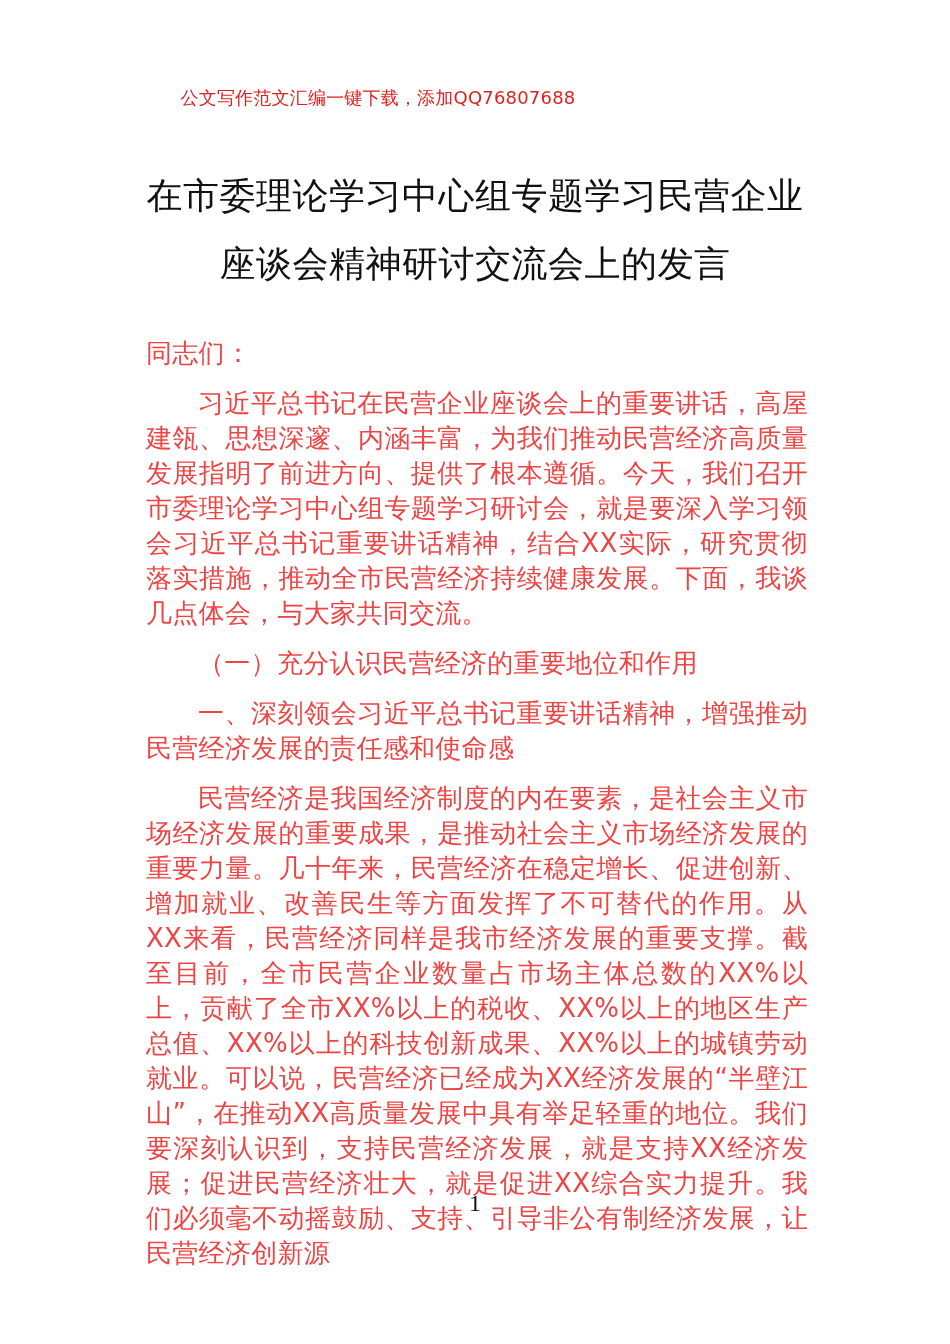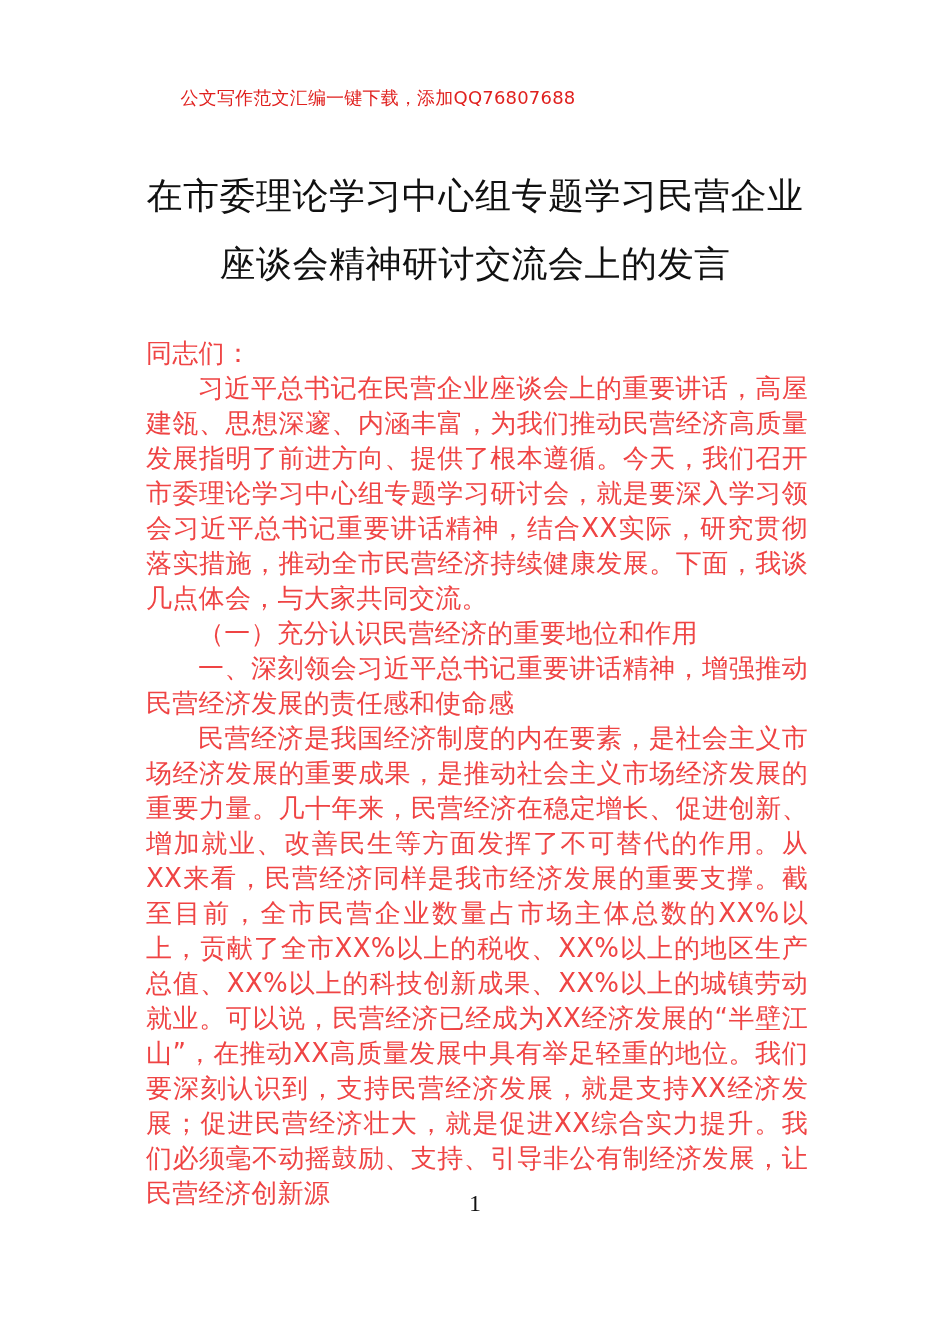--- a/index.html
+++ b/index.html
@@ -3,21 +3,21 @@
   <meta charset="utf-8">
   <style>
     html, body { margin: 0; padding: 0; background: #ffffff; }
     body { width: 950px; height: 1344px; position: relative; overflow: hidden; font-family: "DejaVu Sans", "Liberation Sans", sans-serif; color: #111111; }
     .header-note { position: absolute; top: 84px; left: 0; width: 756px; text-align: center; font-size: 18px; line-height: 28px; color: #e0201e; letter-spacing: 0.2px; }
     .title { position: absolute; left: 0; width: 950px; text-align: center; font-size: 36px; line-height: 52px; color: #111; letter-spacing: 0.5px; }
     .title.l1 { top: 170px; }
     .title.l2 { top: 238px; }
     .body-text { position: absolute; left: 146px; width: 662px; top: 336px; font-size: 26px; line-height: 35px; color: #ef4444; }
     .body-text p { margin: 0; text-align: justify; text-align-last: left; letter-spacing: 0.3px; }
-    .body-text p.indent { text-indent: 52px; }
+    .body-text p.indent { text-indent: 52px; margin-top: 15px; }
     .page-number { position: absolute; top: 1188px; left: 0; width: 950px; text-align: center; font-family: "Liberation Serif", "DejaVu Serif", serif; font-size: 24px; line-height: 30px; color: #111; }
   </style>
 </head>
 <body>
 
 <div class="header-note">公文写作范文汇编一键下载，添加QQ76807688</div>
 
 <div class="title l1">在市委理论学习中心组专题学习民营企业</div>
 <div class="title l2">座谈会精神研讨交流会上的发言</div>
 

